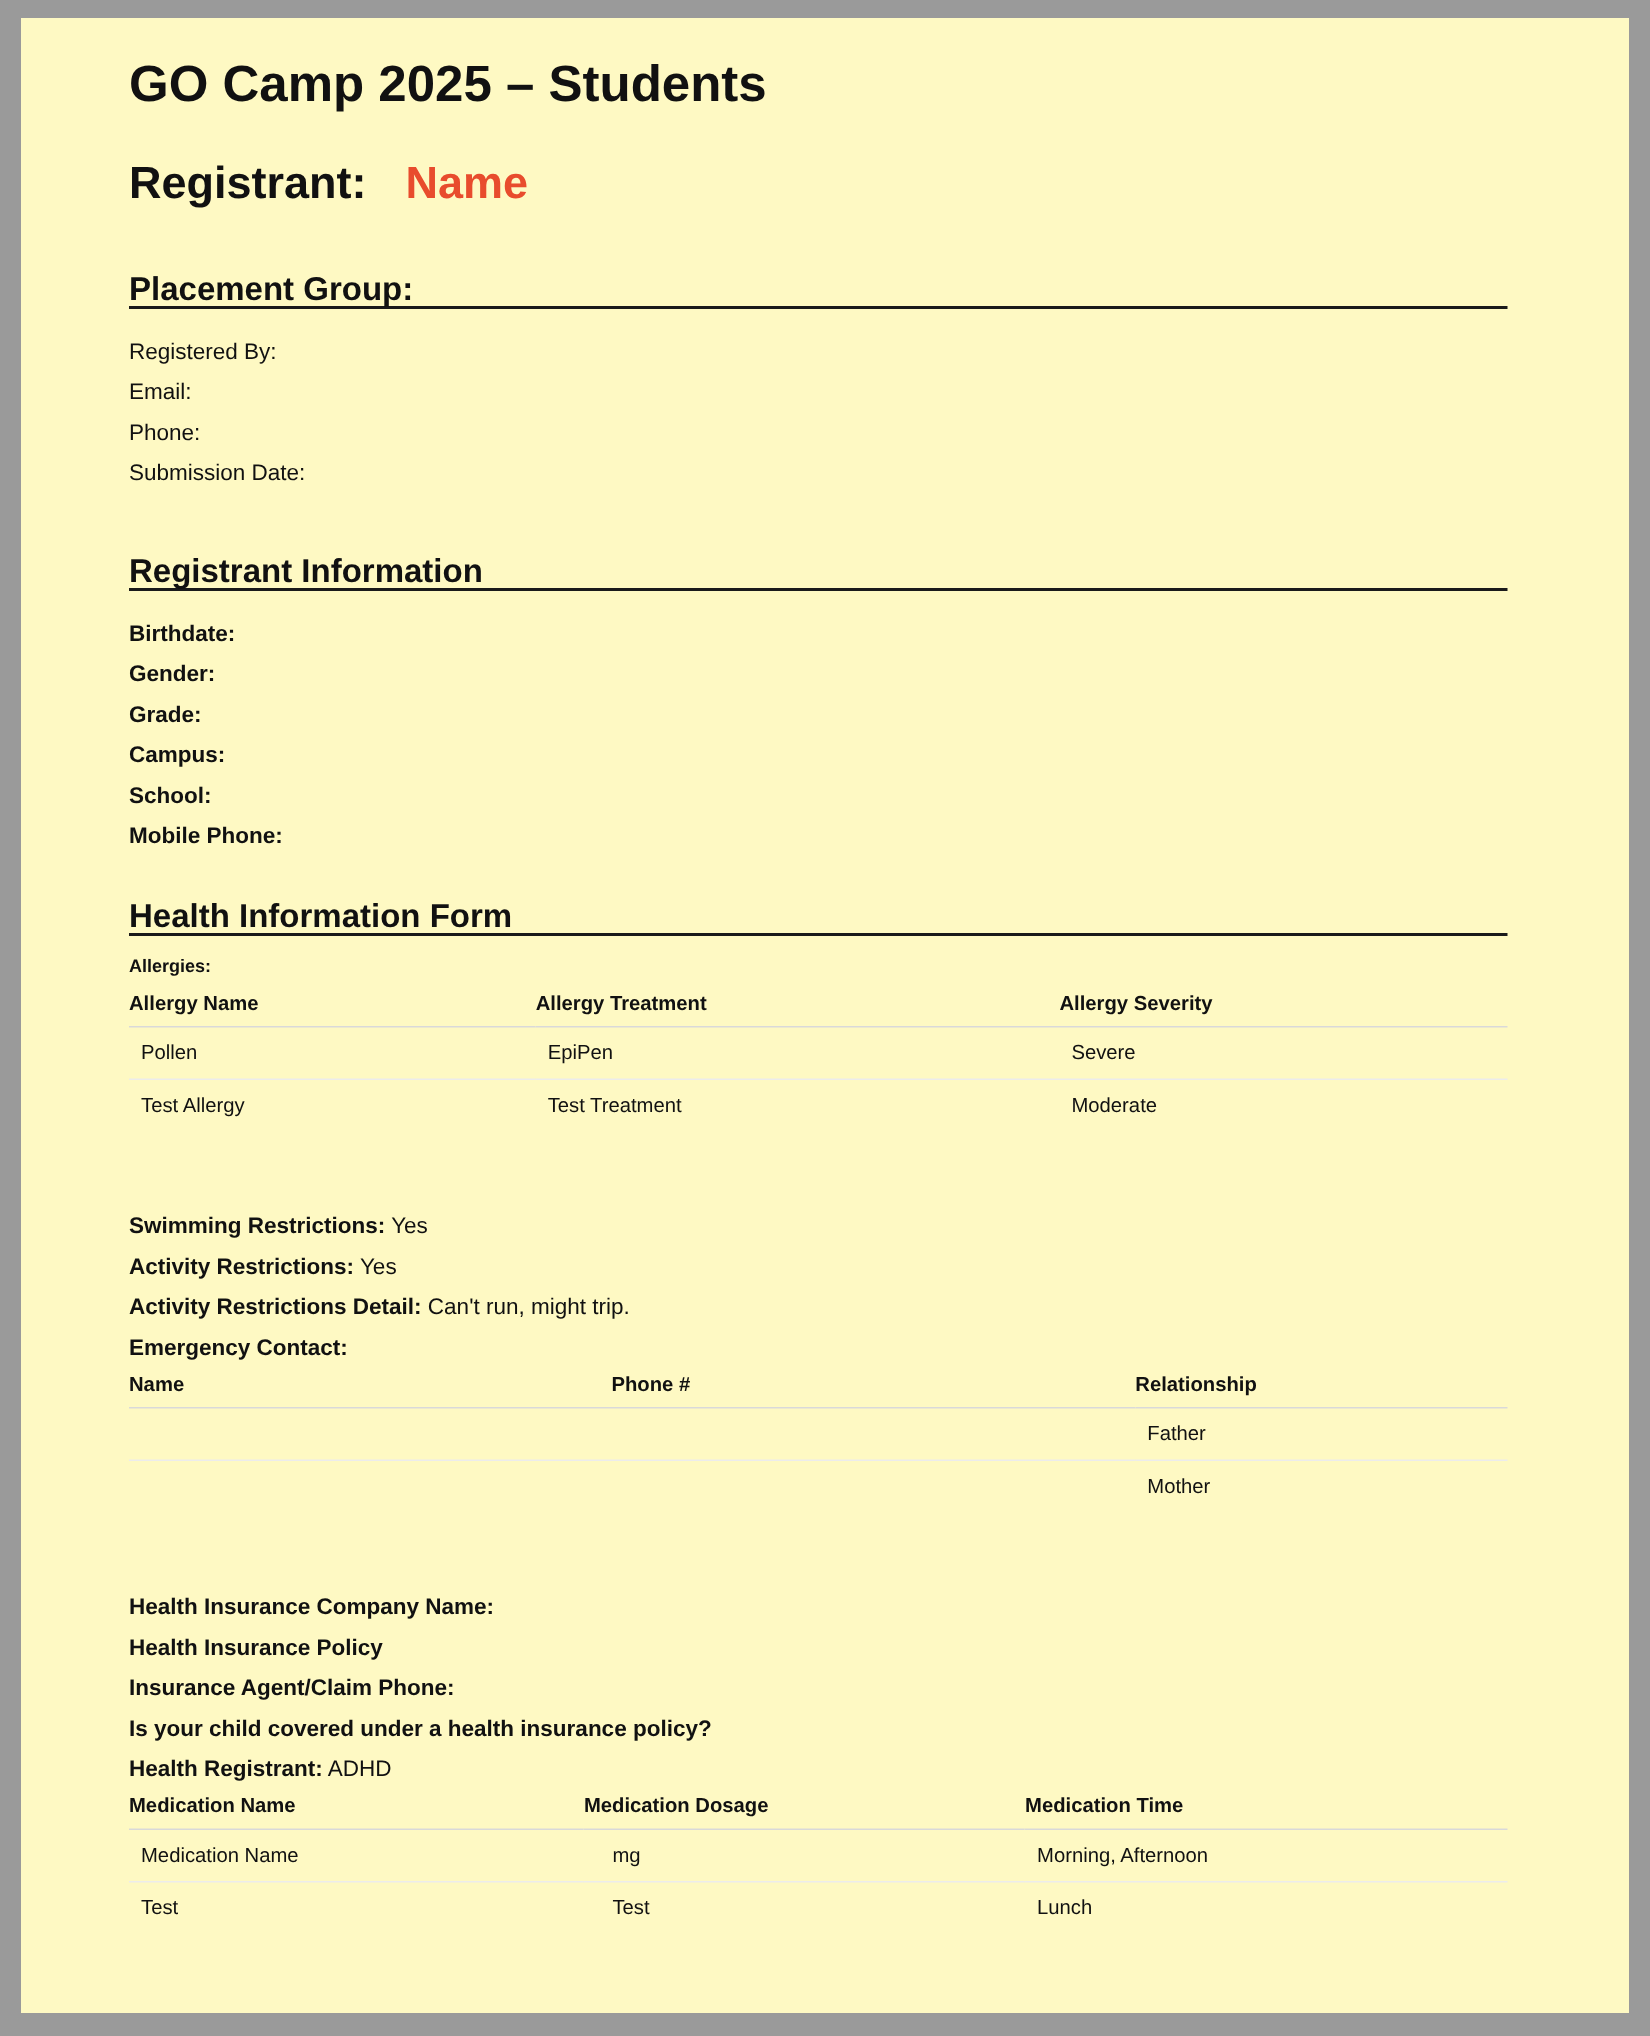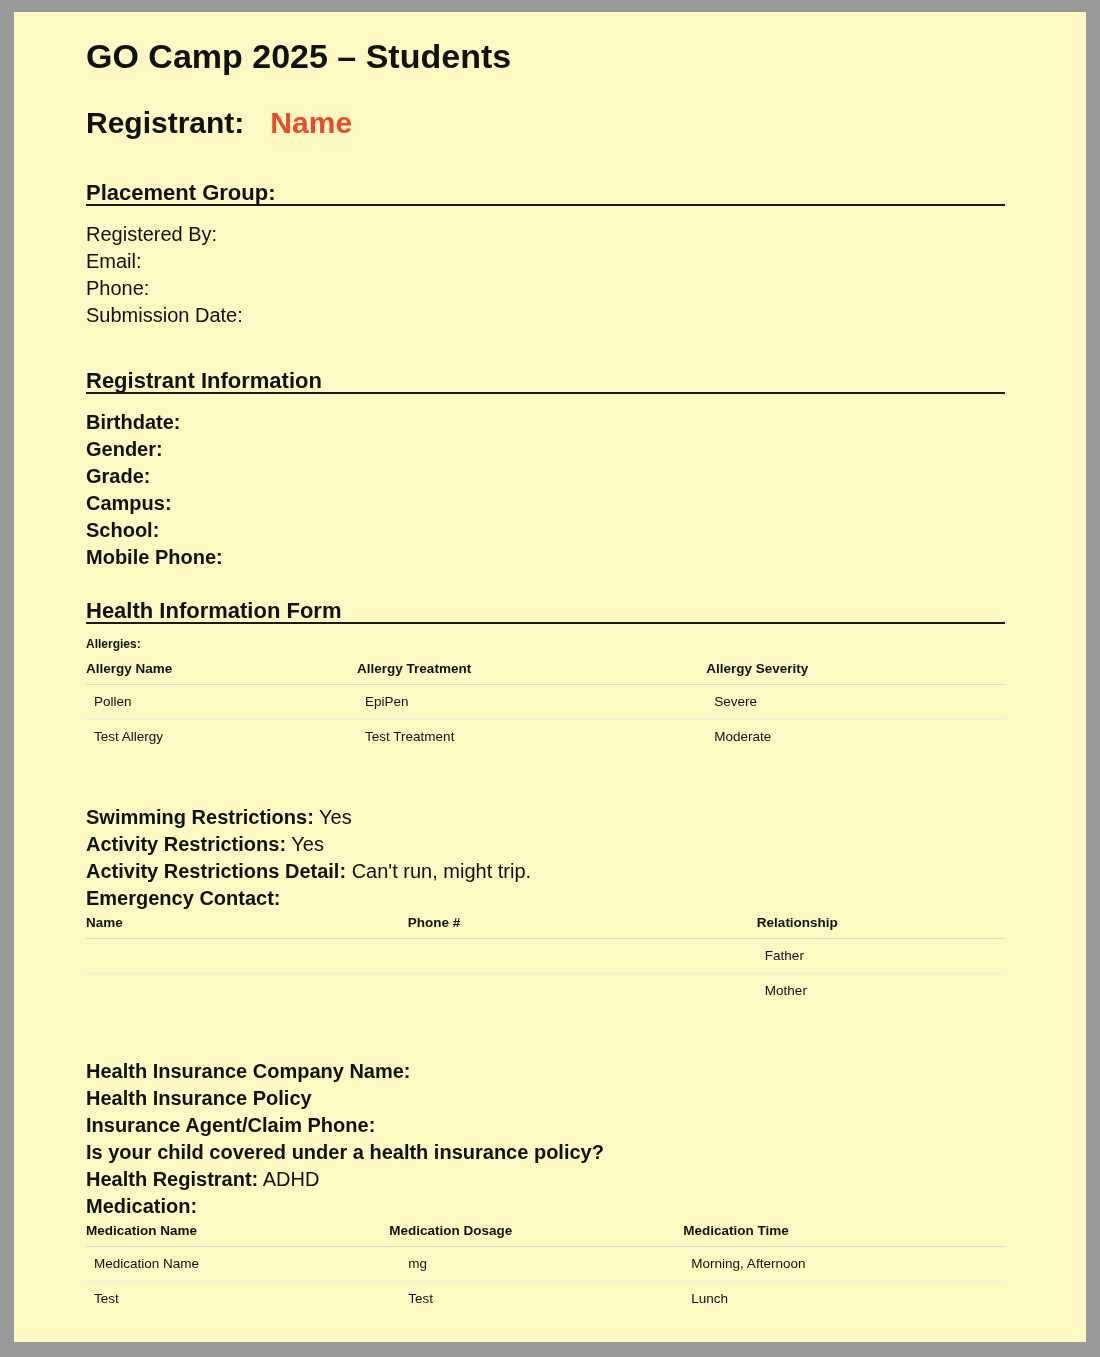--- a/index.html
+++ b/index.html
@@ -30,21 +30,21 @@
   .registrant-line{
     margin-top:29px;font-size:30px;font-weight:700;line-height:36px;
   }
   .registrant-name{color:var(--accent);margin-left:26px;}
   .section-heading{
     margin:42px 0 0 0;
     font-size:22px;font-weight:700;line-height:20px;
     padding-bottom:1px;border-bottom:2px solid var(--rule-dark);
   }
   .section-heading.mt-lg{margin-top:30px;}
-  .line-block{margin-top:15px;font-size:20px;line-height:27px;}
+  .line-block{margin-top:15px;font-size:15px;line-height:27px;}
   .line-block.bold .line,.line .lbl{font-weight:700;}
   .line{white-space:pre-wrap;}
   .val{font-weight:400;}
   .sub-label{
     margin-top:8px;font-size:12px;font-weight:700;line-height:24px;
   }
   table{
     width:100%;border-collapse:collapse;table-layout:fixed;
     font-size:13.5px;margin:2px 0 50px 0;
   }
@@ -154,21 +154,20 @@
       </tr>
     </tbody>
   </table>
 
   <div class="line-block" style="margin-top:0;">
     <div class="line"><span class="lbl">Health Insurance Company Name:</span> <span class="val"></span></div>
     <div class="line"><span class="lbl">Health Insurance Policy</span> <span class="val"></span></div>
     <div class="line"><span class="lbl">Insurance Agent/Claim Phone:</span> <span class="val"></span></div>
     <div class="line"><span class="lbl">Is your child covered under a health insurance policy?</span> <span class="val"></span></div>
     <div class="line"><span class="lbl">Health Registrant:</span> <span class="val">ADHD</span></div>
-    <div class="line"><span class="lbl">Medication:</span></div>
   </div>
 
   <table class="tight-table">
     <colgroup>
         <col style="width:33%">
         <col style="width:32%">
         <col style="width:35%">
       </colgroup>
     <thead>
       <tr>

